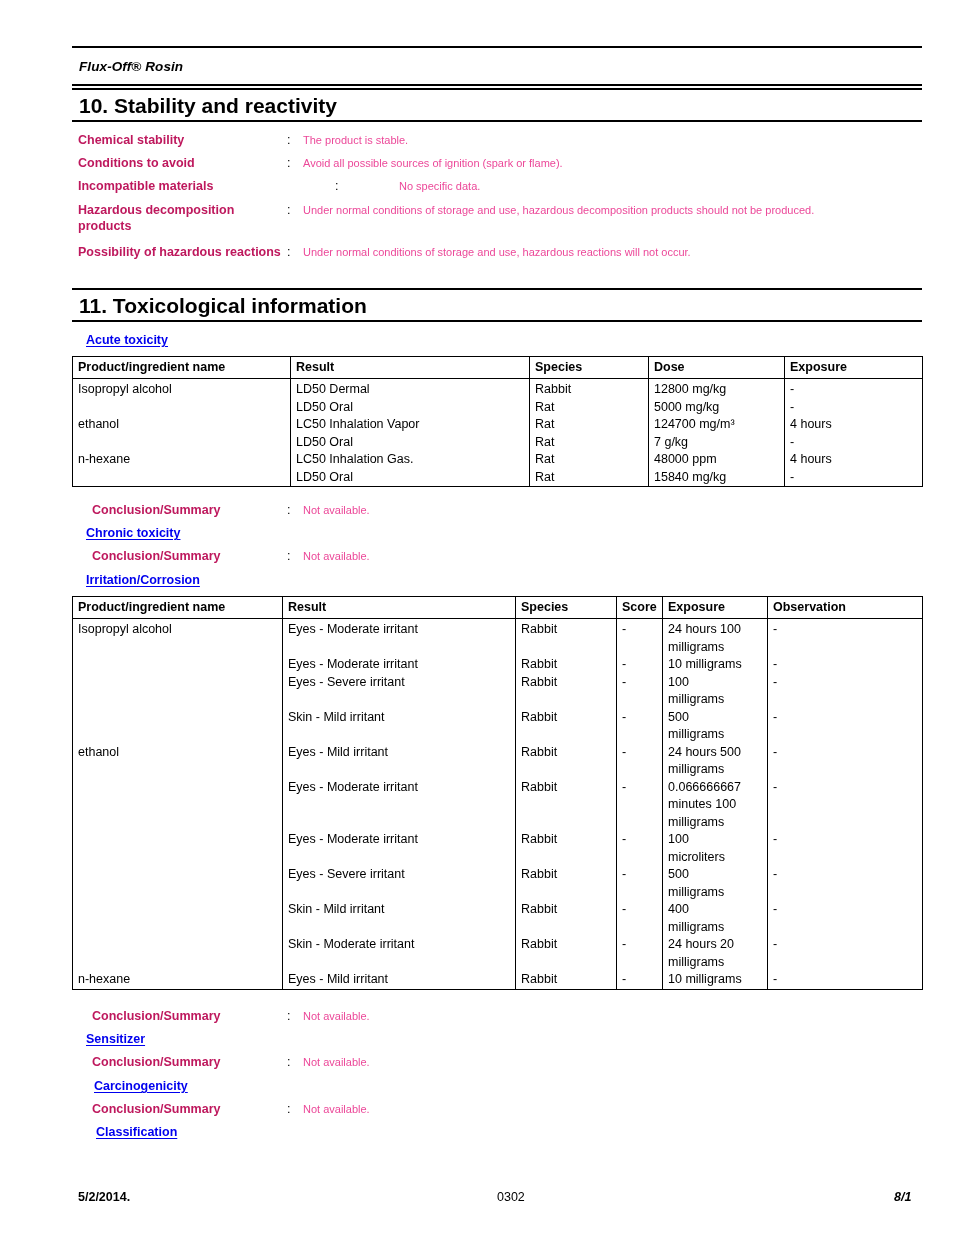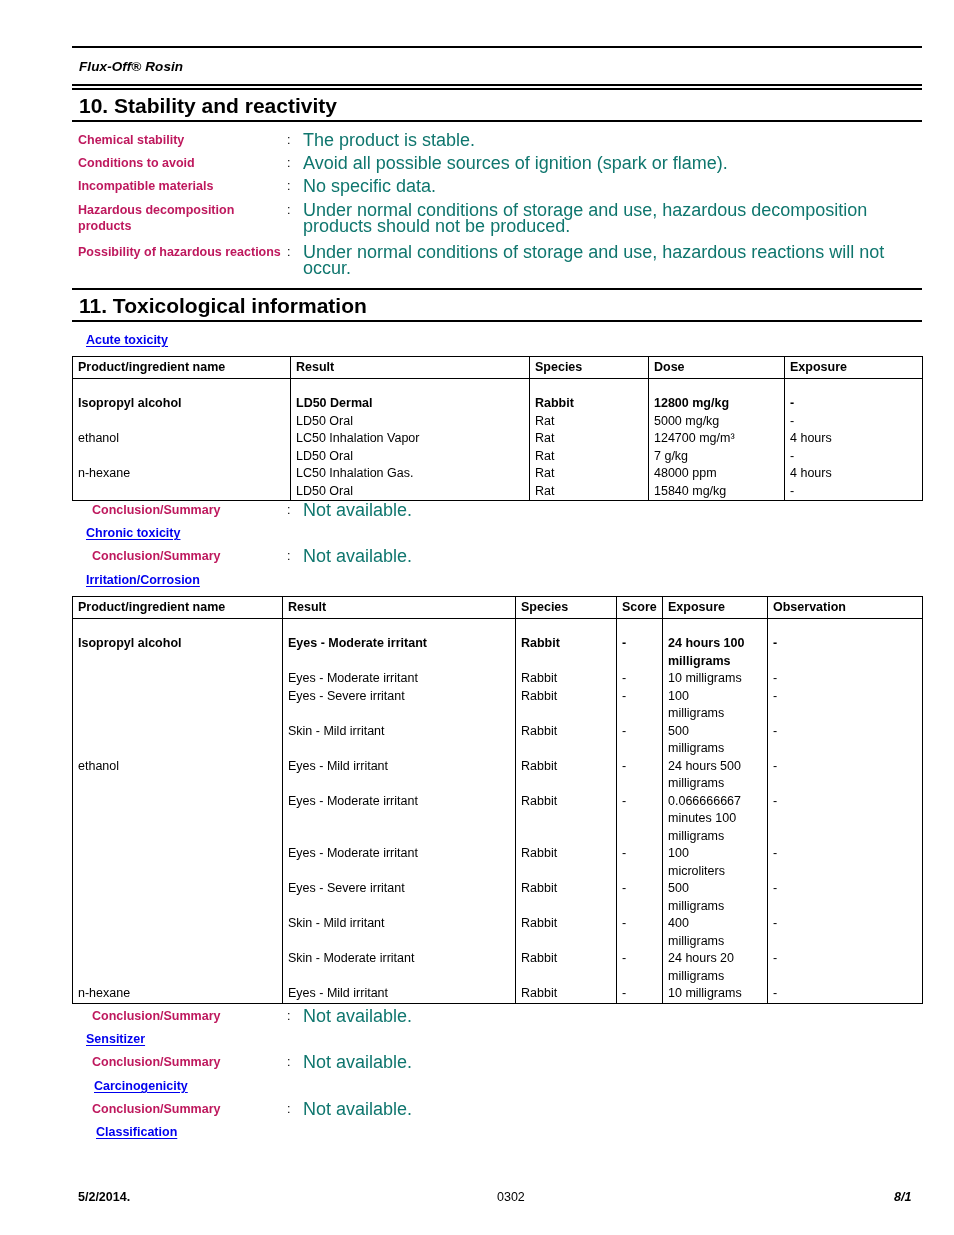--- a/index.html
+++ b/index.html
@@ -77,23 +77,23 @@
     padding-left: 6px;
   }
   .def-colon {
     width: 16px;
     flex: 0 0 16px;
     font-size: 12.5px;
     line-height: 15.5px;
     color: #000;
   }
   .def-value {
-    font-size: 18px;
+    font-size: 11px;
     line-height: 15.5px;
-    color: #0f766e;
+    color: #ec4899;
     flex: 1 1 auto;
   }
 
   
   .def-row.indent .def-label { padding-left: 20px; width: 215px; flex: 0 0 215px;}
 
   
   .subheading {
     position: absolute;
     color: #0000EE;
@@ -127,21 +127,21 @@
     padding: 0px 4px 0px 5px;
     border-left: 1px solid #000;
     border-right: 1px solid #000;
     font-size: 12.5px;
     line-height: 17.5px;
     color: #000;
   }
   table.data tr.body-row td { border-top: none; border-bottom: none; }
   table.data tr.first-body td { border-top: 1px solid #000; }
   table.data tr.last-body td { border-bottom: 1px solid #000; }
-  table.data td.pad-top { padding-top: 16px; font-weight: bold; }
+  table.data td.pad-top { padding-top: 2px; }
 
   
   .cellline { display: block; white-space: pre-wrap; }
 
   
   .tbl-acute { left: 72px; width: 850px; }
   .tbl-acute col.c1 { width: 218px; }
   .tbl-acute col.c2 { width: 239px; }
   .tbl-acute col.c3 { width: 119px; }
   .tbl-acute col.c4 { width: 136px; }
@@ -198,21 +198,21 @@
     <span class="def-colon">:</span>
     <span class="def-value">The product is stable.</span>
   </div>
 
   <div class="def-row" style="top:156px; left:72px; width:850px;">
     <span class="def-label">Conditions to avoid</span>
     <span class="def-colon">:</span>
     <span class="def-value">Avoid all possible sources of ignition (spark or flame).</span>
   </div>
 
-  <div class="def-row" style="top:179px; left:72px; width:850px;">
+  <div class="def-row" style="top:179px; left:72px; width:850px;gap:48px;">
     <span class="def-label">Incompatible materials</span>
     <span class="def-colon">:</span>
     <span class="def-value">No specific data.</span>
   </div>
 
   <div class="def-row" style="top:203px; left:72px; width:850px;">
     <span class="def-label">Hazardous decomposition products</span>
     <span class="def-colon">:</span>
     <span class="def-value">Under normal conditions of storage and use, hazardous decomposition products should not be produced.</span>
   </div>

